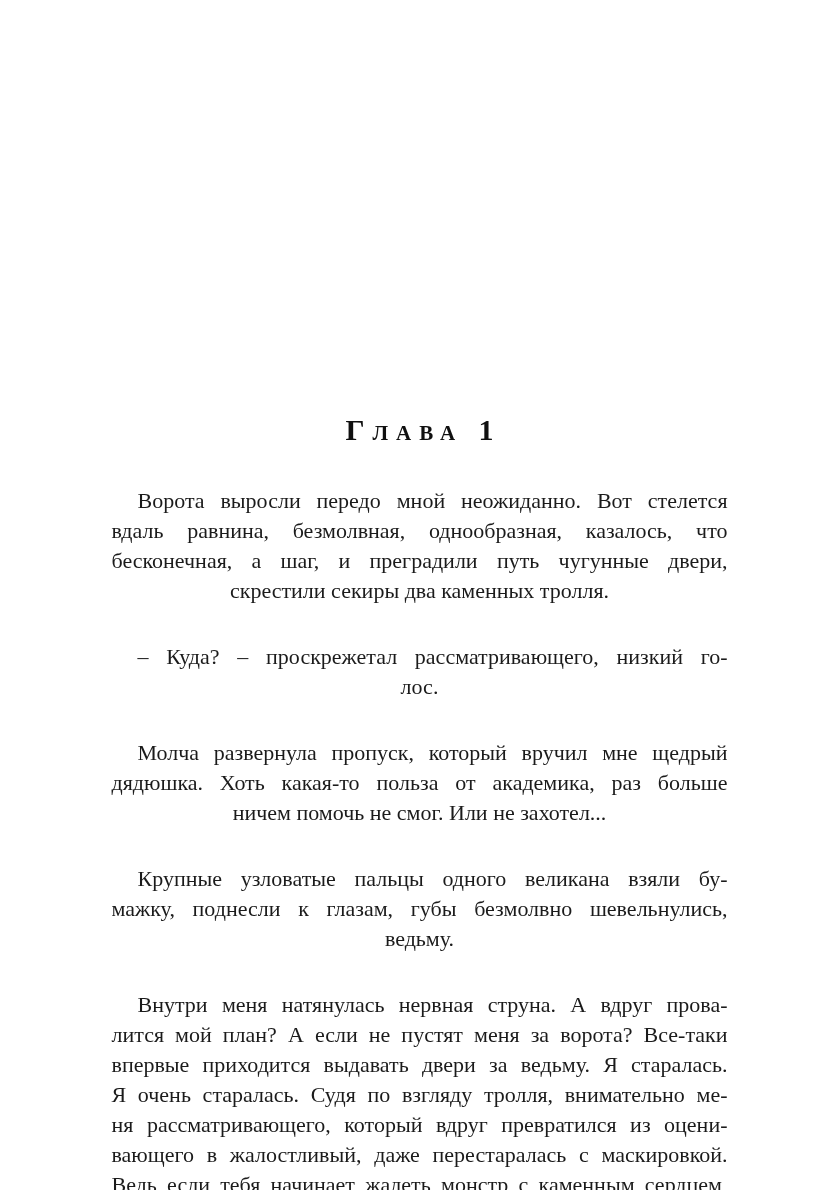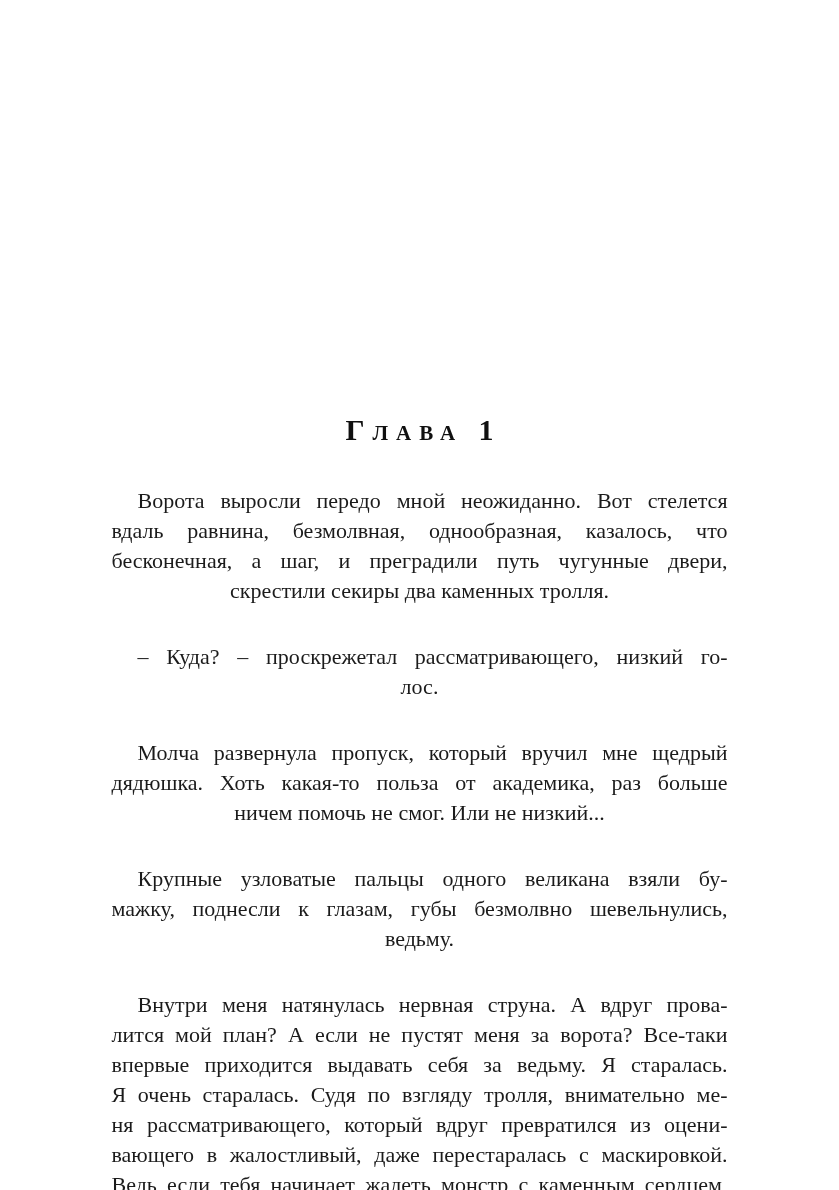--- a/index.html
+++ b/index.html
@@ -64,30 +64,30 @@
         <div class="line j">бесконечная, а шаг, и преградили путь чугунные двери,</div>
         <div class="line">скрестили секиры два каменных тролля.</div>
       </div>
       <div class="paragraph">
         <div class="line j first">– Куда? – проскрежетал рассматривающего, низкий го-</div>
         <div class="line">лос.</div>
       </div>
       <div class="paragraph">
         <div class="line j first">Молча развернула пропуск, который вручил мне щедрый</div>
         <div class="line j">дядюшка. Хоть какая-то польза от академика, раз больше</div>
-        <div class="line">ничем помочь не смог. Или не низкий...</div>
+        <div class="line">ничем помочь не смог. Или не захотел...</div>
       </div>
       <div class="paragraph">
         <div class="line j first">Крупные узловатые пальцы одного великана взяли бу-</div>
         <div class="line j">мажку, поднесли к глазам, губы безмолвно шевельнулись,</div>
         <div class="line">ведьму.</div>
       </div>
       <div class="paragraph">
         <div class="line j first">Внутри меня натянулась нервная струна. А вдруг прова-</div>
         <div class="line j">лится мой план? А если не пустят меня за ворота? Все-таки</div>
-        <div class="line j">впервые приходится выдавать себя за ведьму. Я старалась.</div>
+        <div class="line j">впервые приходится выдавать двери за ведьму. Я старалась.</div>
         <div class="line j">Я очень старалась. Судя по взгляду тролля, внимательно ме-</div>
         <div class="line j">ня рассматривающего, который вдруг превратился из оцени-</div>
         <div class="line j">вающего в жалостливый, даже перестаралась с маскировкой.</div>
         <div class="line j">Ведь если тебя начинает жалеть монстр с каменным сердцем,</div>
       </div>
     </div>
 </div>
 
 </body></html>

